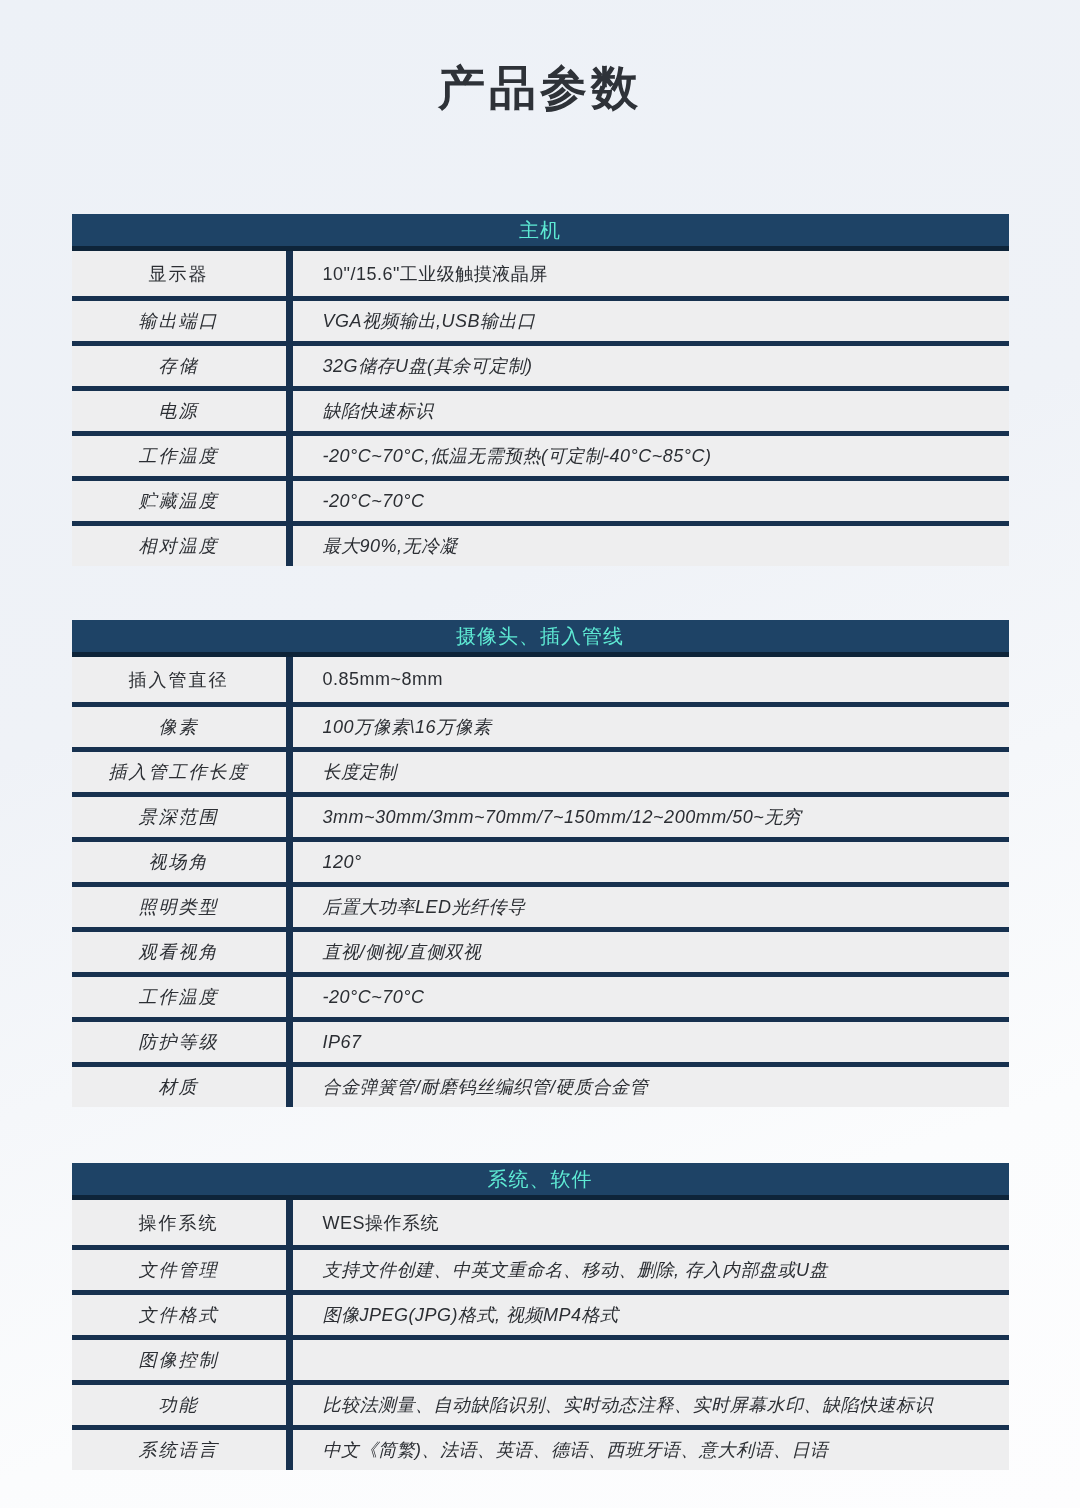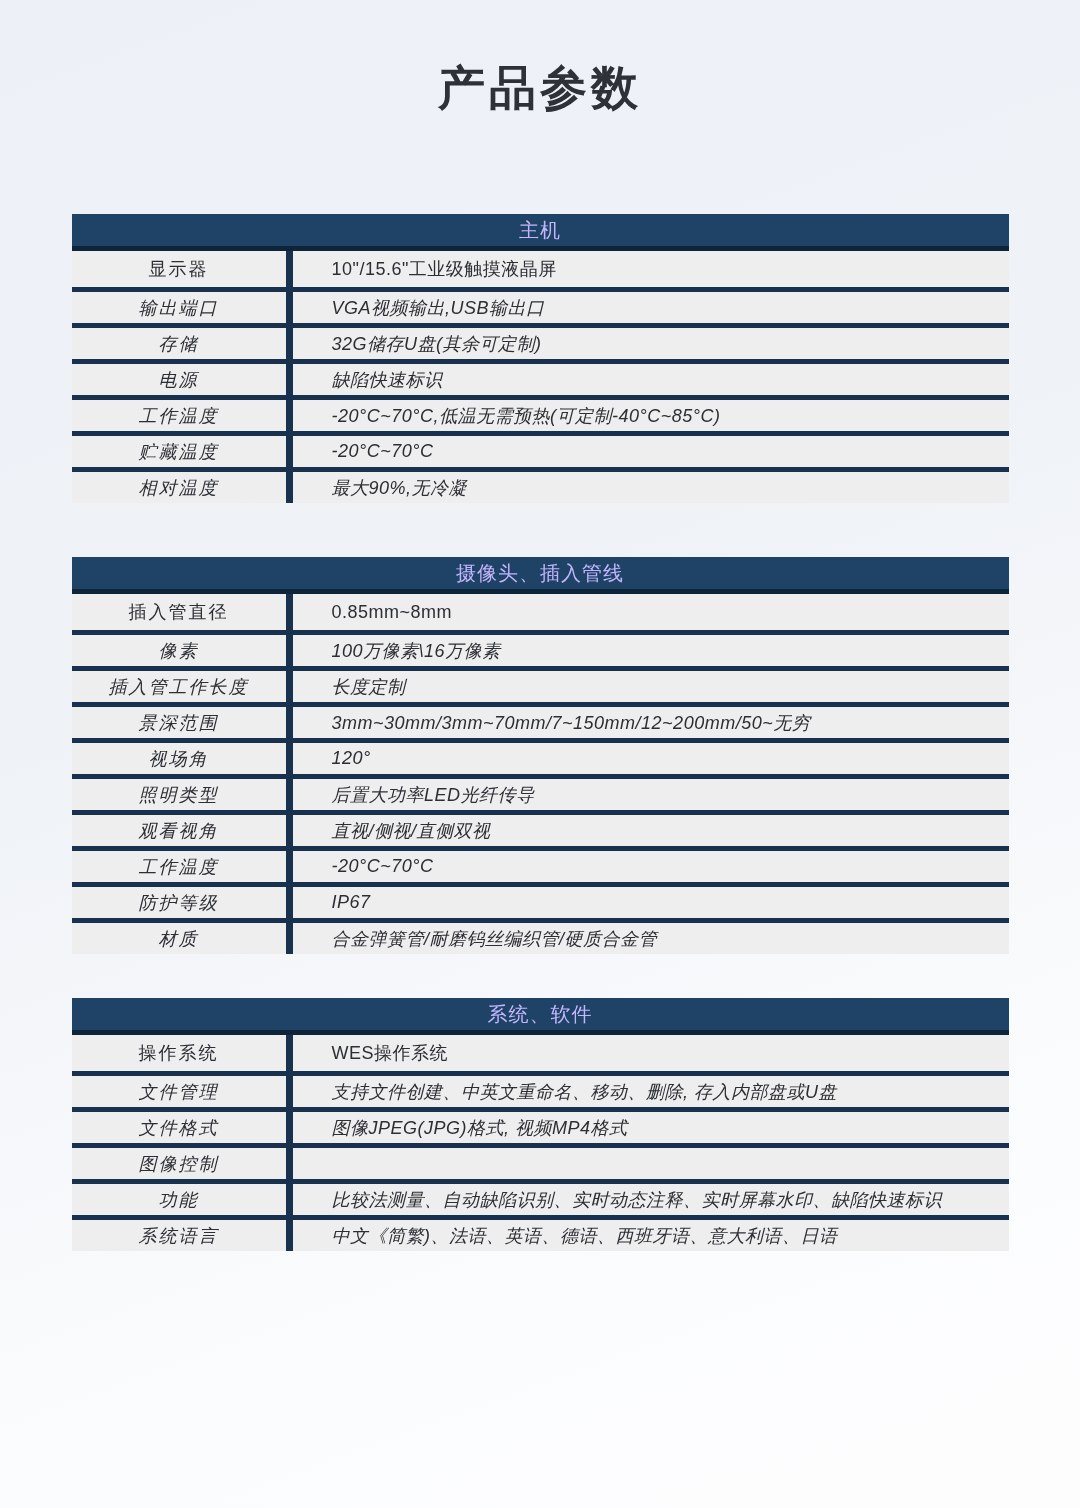--- a/index.html
+++ b/index.html
@@ -15,31 +15,31 @@
     text-align:center;
     font-size:47px;
     font-weight:700;
     color:#2e3238;
     letter-spacing:4px;
     line-height:1.2;
   }
   .spec-table { width:937px; margin:0 auto; }
   .spec-table.first  { margin-top:98px; }
   .spec-table.second { margin-top:54px; }
-  .spec-table.third  { margin-top:44px; }
+  .spec-table.third  { margin-top:56px; }
   .table-header {
     height:37px;
     background:#1e4366;
     border-bottom:5px solid #0e2439;
-    color:#c4b5fd;
+    color:#5eead4;
     font-size:20px;
     letter-spacing:1px;
     display:flex; align-items:center; justify-content:center;
   }
-  .row { display:flex; height:36px; background:#eeeeef;gap:9px; }
+  .row { display:flex; height:45px; background:#eeeeef; }
   .row + .row { border-top:5px solid #17314f;font-style:italic; }
   .cell-label {
     width:221px;
     border-right:7px solid #17314f;
     display:flex; align-items:center; justify-content:center;
     font-size:18px; letter-spacing:2px; color:#2b2e33;
   }
   .cell-value {
     flex:1;
     display:flex; align-items:center;

